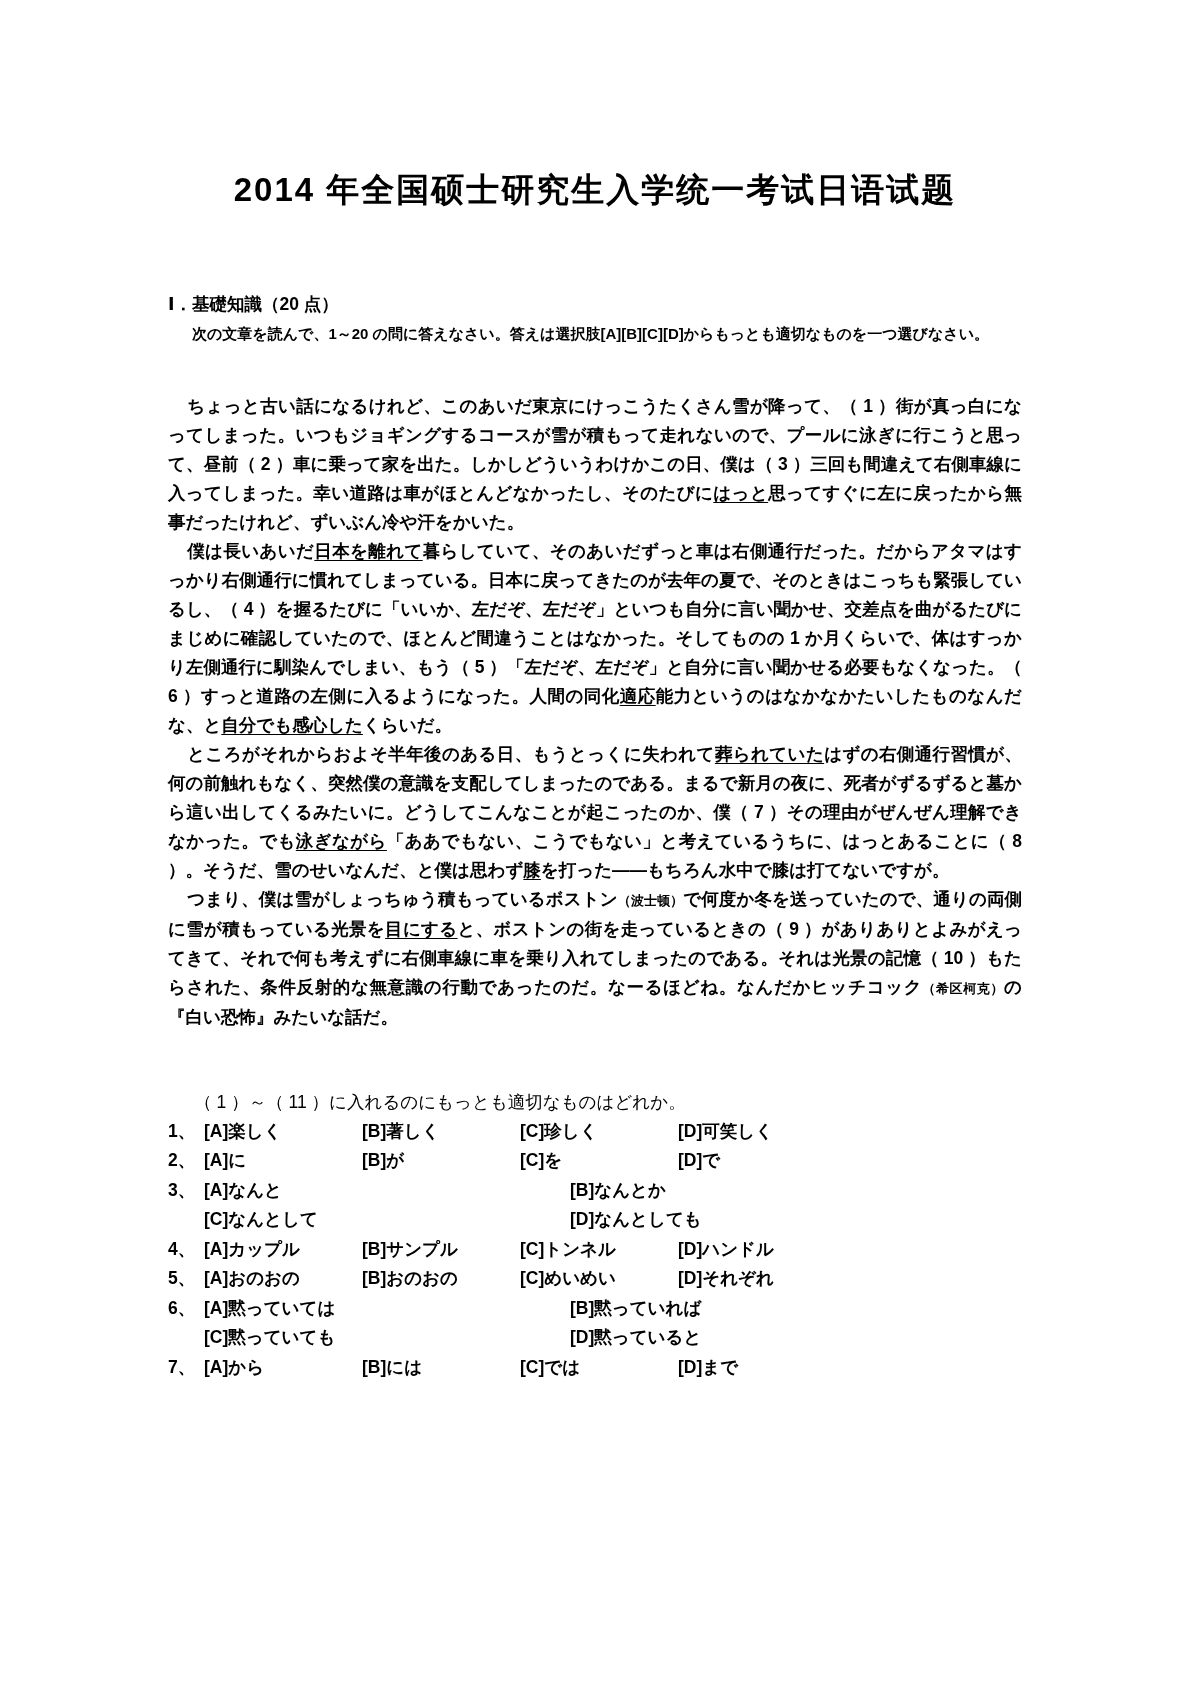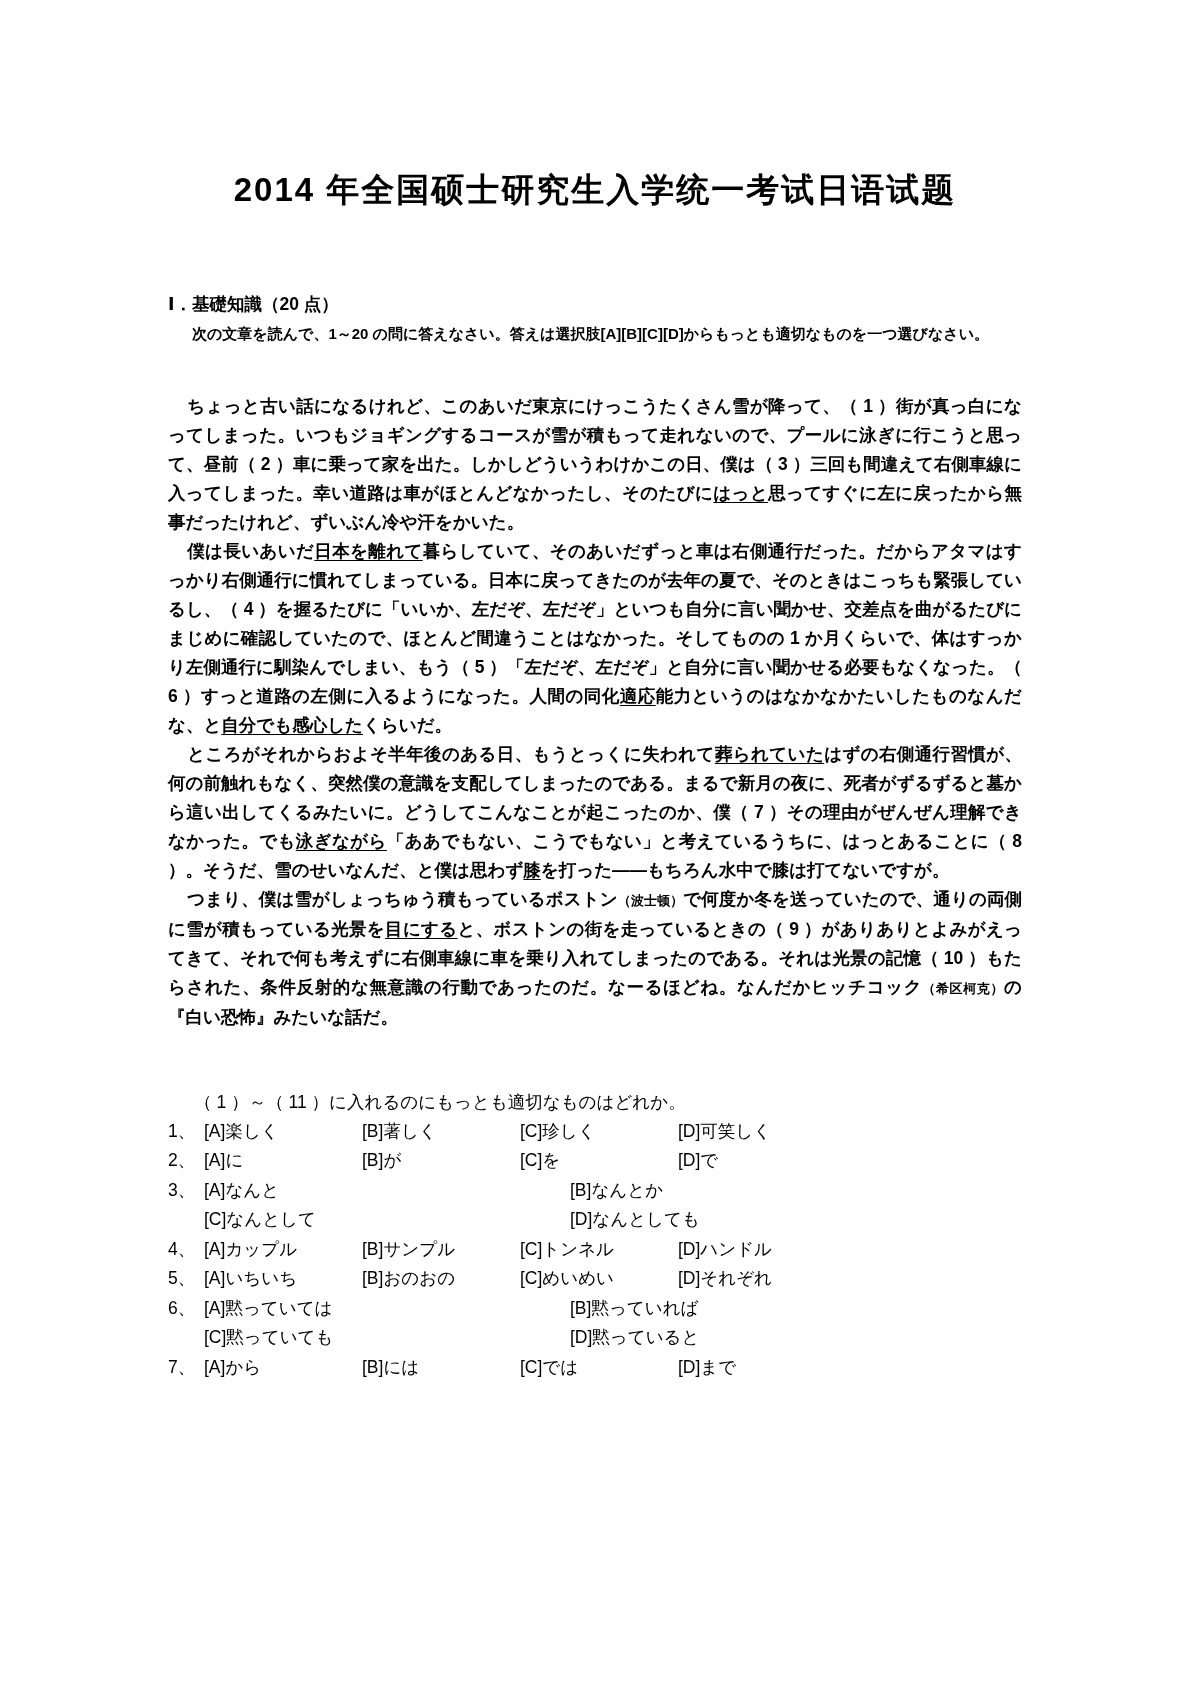--- a/index.html
+++ b/index.html
@@ -59,21 +59,21 @@
     font-size: 17.5px;
     font-weight: 400;
     line-height: 29px;
     text-indent: 1.5em;
   }
   .questions-list {
     margin-top: 0;
   }
   .q-line {
     font-size: 17.5px;
-    font-weight: 400;
+    font-weight: 700;
     line-height: 29.5px;
     white-space: nowrap;
   }
   .q-num {
     display: inline-block;
     min-width: 36px;
   }
   .q-opt { display: inline-block; }
   .q-opt.w4 { min-width: 158px; }
   .q-opt.w2 { min-width: 366px; }
@@ -97,19 +97,19 @@
     </div>
 
   <p class="q-intro">（ 1 ）～（ 11 ）に入れるのにもっとも適切なものはどれか。</p>
 
   <div class="questions-list">
       <div class="q-line"><span class="q-num">1、</span><span class="q-opt w4">[A]楽しく</span><span class="q-opt w4">[B]著しく</span><span class="q-opt w4">[C]珍しく</span><span class="q-opt w4">[D]可笑しく</span></div>
       <div class="q-line"><span class="q-num">2、</span><span class="q-opt w4">[A]に</span><span class="q-opt w4">[B]が</span><span class="q-opt w4">[C]を</span><span class="q-opt w4">[D]で</span></div>
       <div class="q-line"><span class="q-num">3、</span><span class="q-opt w2">[A]なんと</span><span class="q-opt w2">[B]なんとか</span></div>
       <div class="q-line"><span class="q-num"></span><span class="q-opt w2">[C]なんとして</span><span class="q-opt w2">[D]なんとしても</span></div>
       <div class="q-line"><span class="q-num">4、</span><span class="q-opt w4">[A]カップル</span><span class="q-opt w4">[B]サンプル</span><span class="q-opt w4">[C]トンネル</span><span class="q-opt w4">[D]ハンドル</span></div>
-      <div class="q-line"><span class="q-num">5、</span><span class="q-opt w4">[A]いちいち</span><span class="q-opt w4">[B]おのおの</span><span class="q-opt w4">[C]めいめい</span><span class="q-opt w4">[D]それぞれ</span></div>
+      <div class="q-line"><span class="q-num">5、</span><span class="q-opt w4">[A]おのおの</span><span class="q-opt w4">[B]おのおの</span><span class="q-opt w4">[C]めいめい</span><span class="q-opt w4">[D]それぞれ</span></div>
       <div class="q-line"><span class="q-num">6、</span><span class="q-opt w2">[A]黙っていては</span><span class="q-opt w2">[B]黙っていれば</span></div>
       <div class="q-line"><span class="q-num"></span><span class="q-opt w2">[C]黙っていても</span><span class="q-opt w2">[D]黙っていると</span></div>
       <div class="q-line"><span class="q-num">7、</span><span class="q-opt w4">[A]から</span><span class="q-opt w4">[B]には</span><span class="q-opt w4">[C]では</span><span class="q-opt w4">[D]まで</span></div>
     </div>
 
 </div>
 
 </body></html>

